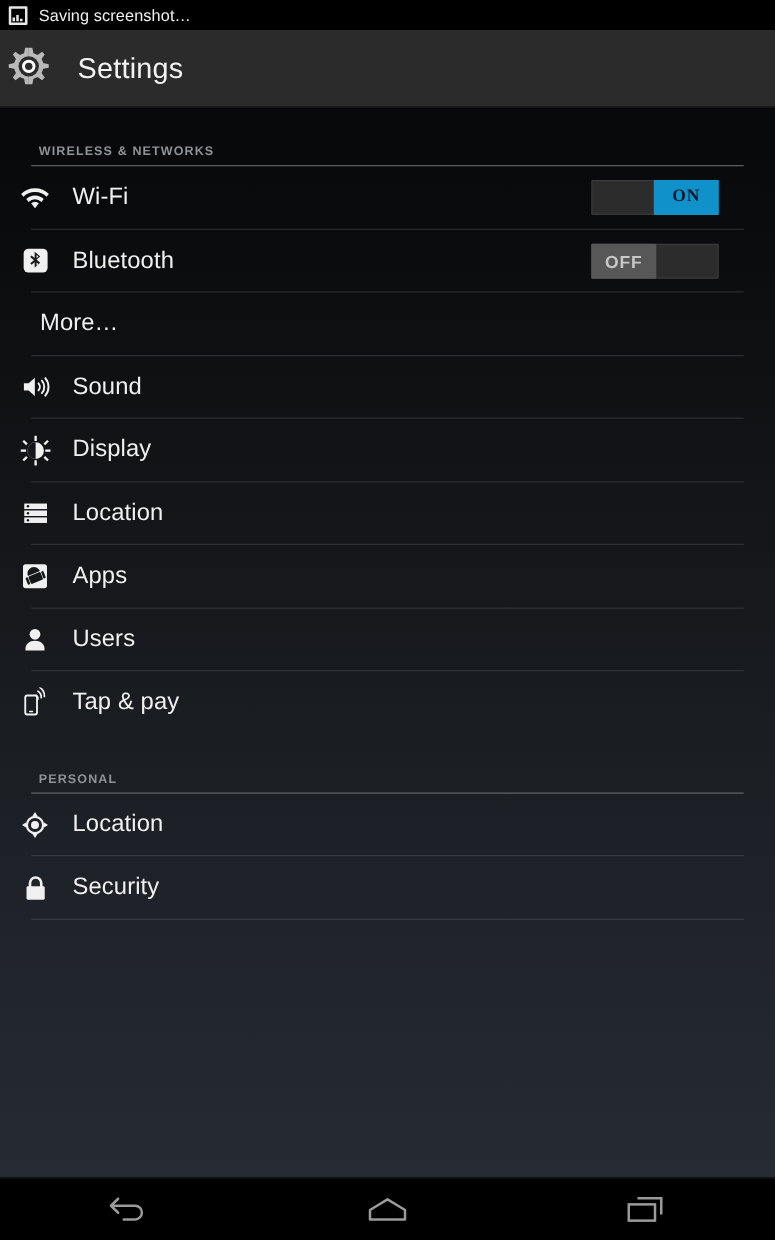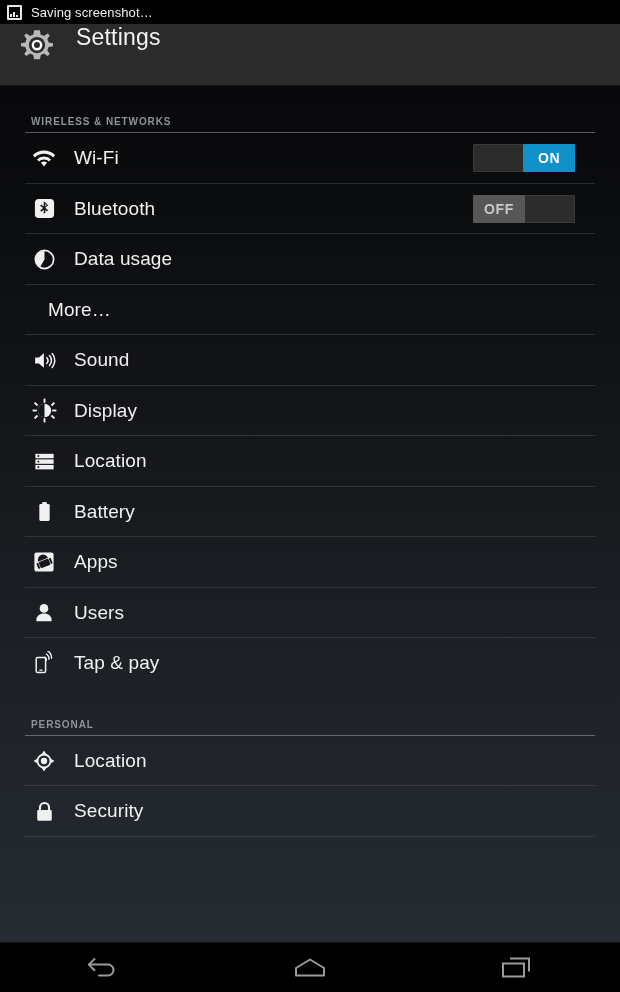--- a/index.html
+++ b/index.html
@@ -27,21 +27,21 @@
   .shot-icon .b1 { position:absolute; left:3px; bottom:3px; width:2px; height:3px; background:#e8e8e8; }
   .shot-icon .b2 { position:absolute; left:6px; bottom:3px; width:2px; height:5px; background:#e8e8e8; }
   .shot-icon .b3 { position:absolute; left:9px; bottom:3px; width:2px; height:2px; background:#e8e8e8; }
   #status-text {
     color:#f0f0f0; font-size:13px; margin-left:9px; letter-spacing:.1px;
   }
 
   
   #action-bar {
     position:absolute; top:24px; left:0; width:620px; height:62px;
-    background:#2b2b2b; display:flex; align-items:flex-start; padding-left:14px;
+    background:#2b2b2b; display:flex; align-items:center; 
     border-bottom:1px solid #151515;
   }
   #gear-icon { width:46px; height:46px; flex:0 0 auto; }
   #app-title {
     color:#f2f2f2; font-size:23px; margin-left:16px; font-weight:400; letter-spacing:.2px;
   }
 
   
   #list { position:absolute; top:86px; left:0; width:620px; height:856px; overflow:hidden; }
 
@@ -52,21 +52,21 @@
   .section-header span {
     color:#8e9398; font-size:10px; font-weight:bold; letter-spacing:.9px;
   }
   .section-header::after {
     content:""; position:absolute; left:25px; right:25px; bottom:0;
     height:1px; background:#9aa0a6; opacity:.55;
   }
 
   .row {
     position:relative; height:50.5px;
-    display:flex; align-items:center; padding-left:31px;
+    display:flex; align-items:center; padding-left:15px;
   }
   .row::after {
     content:""; position:absolute; left:25px; right:25px; bottom:0;
     height:1px; background:#6a7076; opacity:.30;
   }
   .row.no-divider::after { display:none; }
 
   .row-icon {
     width:26px; height:26px; flex:0 0 auto;
     display:flex; align-items:center; justify-content:center;
@@ -83,21 +83,21 @@
   }
   .switch .track {
     position:absolute; inset:0; background:#2c2c2c;
     border:1px solid #3a3a3a; border-radius:1px;
   }
   .switch .thumb {
     position:absolute; top:0; width:52px; height:28px;
     display:flex; align-items:center; justify-content:center;
     font-size:14px; font-weight:bold; letter-spacing:.6px; border-radius:1px;
   }
-  .switch.on .thumb { right:0; background:#1191c9; color:#ffffff; }
+  .switch.on .thumb { right:0; background:#1191c9; color:#0f172a;font-family:Liberation Serif, serif; }
   .switch.off .thumb { left:0; background:#575757; color:#c8c8c8; }
 
   
   #nav-bar {
     position:absolute; bottom:0; left:0; width:620px; height:50px;
     background:#000; display:flex; align-items:center; justify-content:space-around;
     border-top:1px solid #101214;
   }
   .nav-btn {
     width:120px; height:50px; display:flex; align-items:center; justify-content:center;
@@ -157,29 +157,20 @@
           <path fill="#1a1a1a" d="M11.2 4.5l4.6 4-3 2.6 3 2.6-4.6 4V13.4L8.6 15.5 7.5 14.2l3.1-2.6-3.1-2.6 1.1-1.3 2.6 2.1zm1.6 2.8v2.6l1.6-1.4zm0 6.2v2.6l1.6-1.2z"></path>
         </svg>
       </div>
       <div class="row-label">Bluetooth</div>
       <div class="switch off">
         <div class="track"></div>
         <div class="thumb">OFF</div>
       </div>
     </div>
 
-    <div class="row">
-      <div class="row-icon">
-        <svg width="23" height="23" viewBox="0 0 24 24">
-          <circle cx="12" cy="12" r="9.5" fill="none" stroke="#f0f0f0" stroke-width="1.8"></circle>
-          <path fill="#f0f0f0" d="M12 12V3a9 9 0 0 0-4.6 16.7z"></path>
-        </svg>
-      </div>
-      <div class="row-label">Data usage</div>
-    </div>
 
     <div class="row indent">
       <div class="row-label">More…</div>
     </div>
 
 
 
     <div class="row">
       <div class="row-icon">
         <svg width="25" height="25" viewBox="0 0 24 24">
@@ -219,29 +210,20 @@
           <rect x="2.5" y="9.8" width="19" height="4.6" fill="#f0f0f0"></rect>
           <rect x="2.5" y="15.6" width="19" height="4.6" fill="#f0f0f0"></rect>
           <circle cx="5.6" cy="6.3" r="1" fill="#15171a"></circle>
           <circle cx="5.6" cy="12.1" r="1" fill="#15171a"></circle>
           <circle cx="5.6" cy="17.9" r="1" fill="#15171a"></circle>
         </svg>
       </div>
       <div class="row-label">Location</div>
     </div>
 
-    <div class="row">
-      <div class="row-icon">
-        <svg width="23" height="23" viewBox="0 0 24 24">
-          <rect x="9.6" y="2.2" width="4.8" height="2.2" fill="#f0f0f0"></rect>
-          <rect x="6.6" y="4.2" width="10.8" height="17.6" rx="1.4" fill="#f0f0f0"></rect>
-        </svg>
-      </div>
-      <div class="row-label">Battery</div>
-    </div>
 
     <div class="row">
       <div class="row-icon">
         <svg width="24" height="24" viewBox="0 0 24 24">
           <rect x="2.4" y="2.4" width="19.2" height="19.2" rx="2.2" fill="#f0f0f0"></rect>
           <g fill="#15171a" transform="rotate(-22 12 12)">
             <rect x="6.8" y="10.2" width="10.4" height="6.6" rx="1"></rect>
             <path d="M6.8 9.6a5.2 5.2 0 0 1 10.4 0z"></path>
             <rect x="4.3" y="10.3" width="2" height="6.2" rx="1"></rect>
             <rect x="17.7" y="10.3" width="2" height="6.2" rx="1"></rect>

